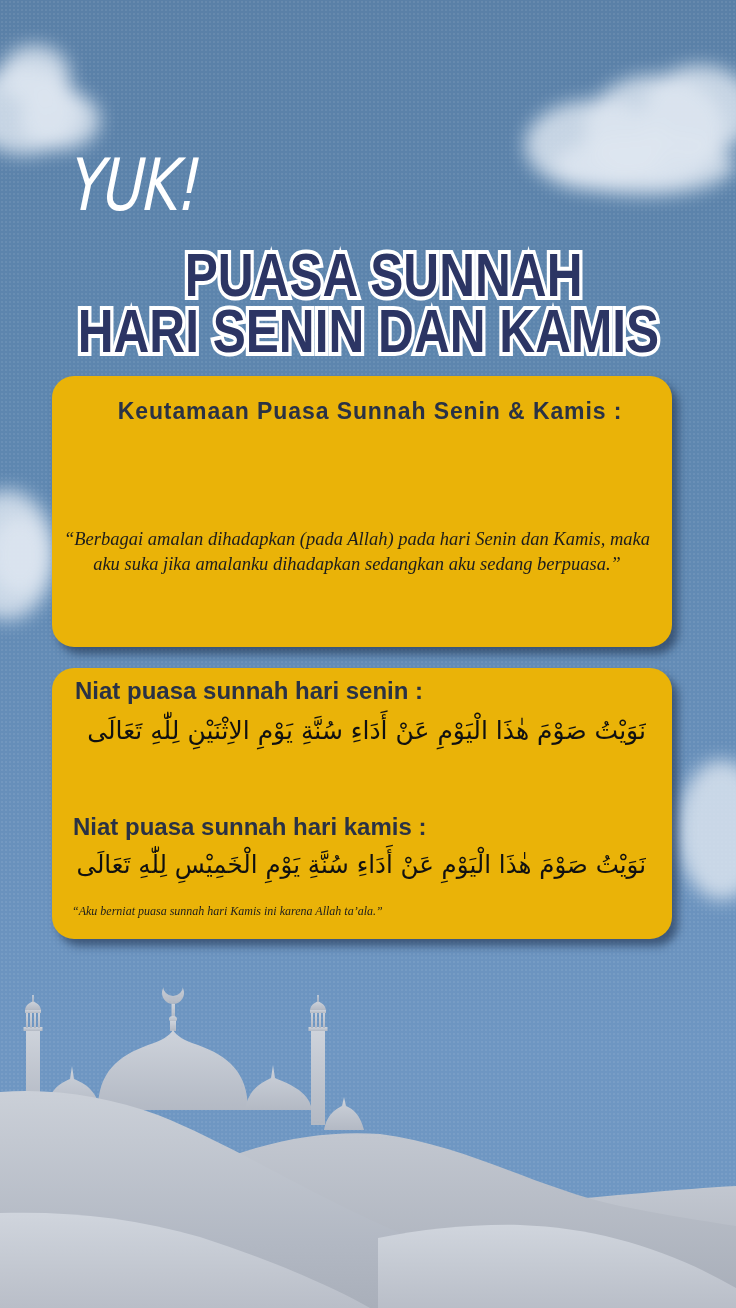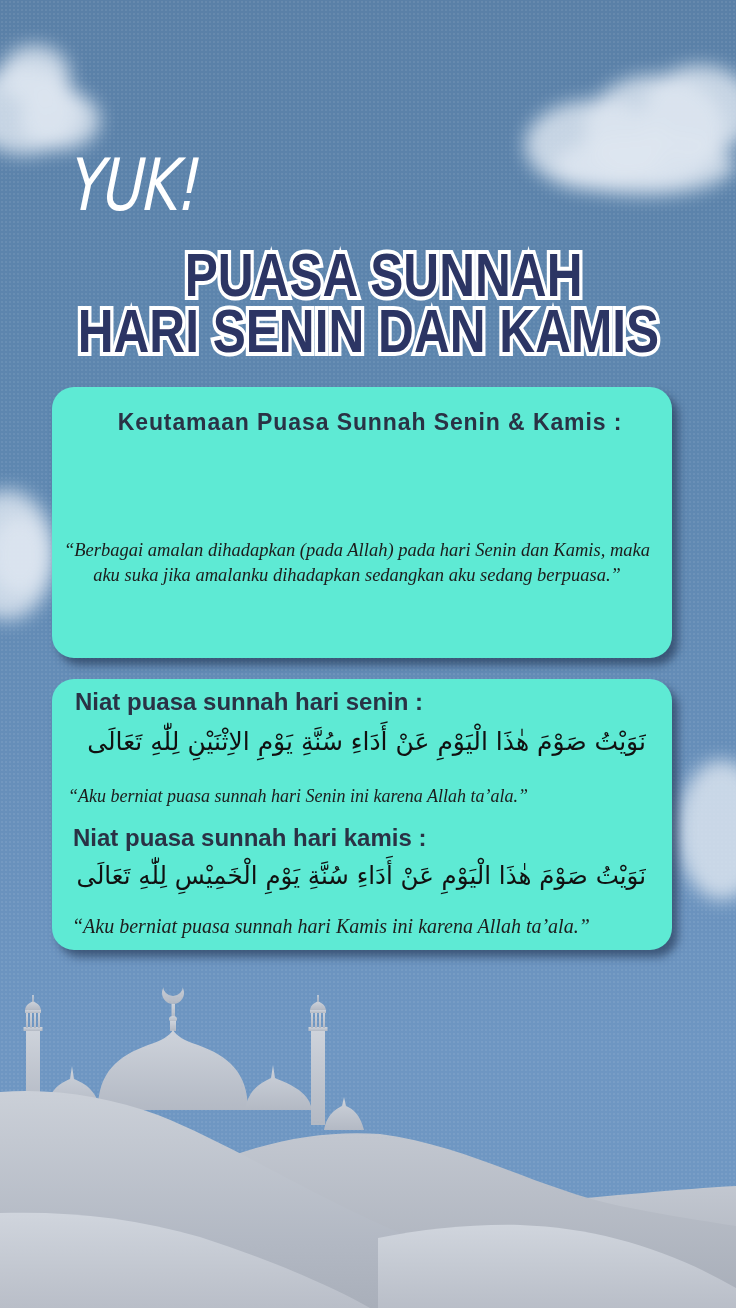--- a/index.html
+++ b/index.html
@@ -31,23 +31,22 @@
     }
     .title-line span {
       display: inline-block; transform: scaleX(0.8); transform-origin: center;
       -webkit-text-stroke: 8px #ffffff; paint-order: stroke fill;
     }
     .title-1 { top: 244px; padding-left: 32px; }
     .title-2 { top: 300px; }
 
     .card {
       position: absolute; left: 52px; width: 620px; height: 271px;
-      background: #5eead4; border-radius: 22px;
+      background: #eab308; border-radius: 22px;
       box-shadow: 6px 7px 9px rgba(22,38,66,0.55);
-      margin-top: 11px;
     }
     .card-1 { top: 376px; }
     .card-2 { top: 668px; }
 
     .heading {
       position: absolute; left: 16px; width: 604px; top: 22px;
       text-align: center; font-weight: bold; font-size: 23px; letter-spacing: 0.9px;
       color: #2a3245; white-space: nowrap;
     }
     .arabic {
@@ -66,21 +65,21 @@
     .t-l1 { top: 153px; }
     .t-l2 { top: 178px; }
     .t-src { top: 204px; }
 
     .label {
       position: absolute; font-weight: bold; font-size: 24px; color: #2a3245; white-space: nowrap;
     }
     .label-senin { left: 23px; top: 9px; }
     .label-kamis { left: 21px; top: 145px; }
     .trans-senin { left: 16px; top: 107px; font-size: 18px; }
-    .trans-kamis { left: 20px; top: 236px; font-size: 20px; font-style: italic; }
+    .trans-kamis { left: 20px; top: 236px; font-size: 12px; font-style: italic; }
 
     .scene { position: absolute; left: 0; top: 0; width: 736px; height: 1308px; pointer-events: none; }
   </style>
 </head>
 <body>
 
 <div class="sky">
   <div class="cloud" style="left:-30px; top:35px; width:150px; height:140px;">
     <div class="blob" style="left:0; top:30px; width:110px; height:90px;"></div>
     <div class="blob" style="left:30px; top:10px; width:70px; height:60px;"></div>
@@ -111,21 +110,20 @@
 
 <div class="card card-1">
   <div class="heading">Keutamaan Puasa Sunnah Senin &amp; Kamis :</div>
   <div class="trans trans-center t-l2">aku suka jika amalanku dihadapkan sedangkan aku sedang berpuasa.”</div>
   <div class="trans trans-center t-l1">“Berbagai amalan dihadapkan (pada Allah) pada hari Senin dan Kamis, maka</div>
 </div>
 
 <div class="card card-2">
   <div class="label label-senin">Niat puasa sunnah hari senin :</div>
   <div class="arabic arabic-senin">نَوَيْتُ صَوْمَ هٰذَا الْيَوْمِ عَنْ أَدَاءِ سُنَّةِ يَوْمِ الاِثْنَيْنِ لِلّٰهِ تَعَالَى</div>
-  <div class="trans trans-senin">“Aku berniat puasa sunnah hari Senin ini karena Allah ta’ala.”</div>
   <div class="label label-kamis">Niat puasa sunnah hari kamis :</div>
   <div class="arabic arabic-kamis" style="font-size: 24.5px;">نَوَيْتُ صَوْمَ هٰذَا الْيَوْمِ عَنْ أَدَاءِ سُنَّةِ يَوْمِ الْخَمِيْسِ لِلّٰهِ تَعَالَى</div>
   <div class="trans trans-kamis">“Aku berniat puasa sunnah hari Kamis ini karena Allah ta’ala.”</div>
 </div>
 
 <svg class="scene" viewBox="0 0 736 1308" xmlns="http://www.w3.org/2000/svg">
   <defs>
     <linearGradient id="mosqueGrad" x1="0" y1="0" x2="0" y2="1">
       <stop offset="0" stop-color="#ced3db"></stop>
       <stop offset="1" stop-color="#b3b9c4"></stop>

